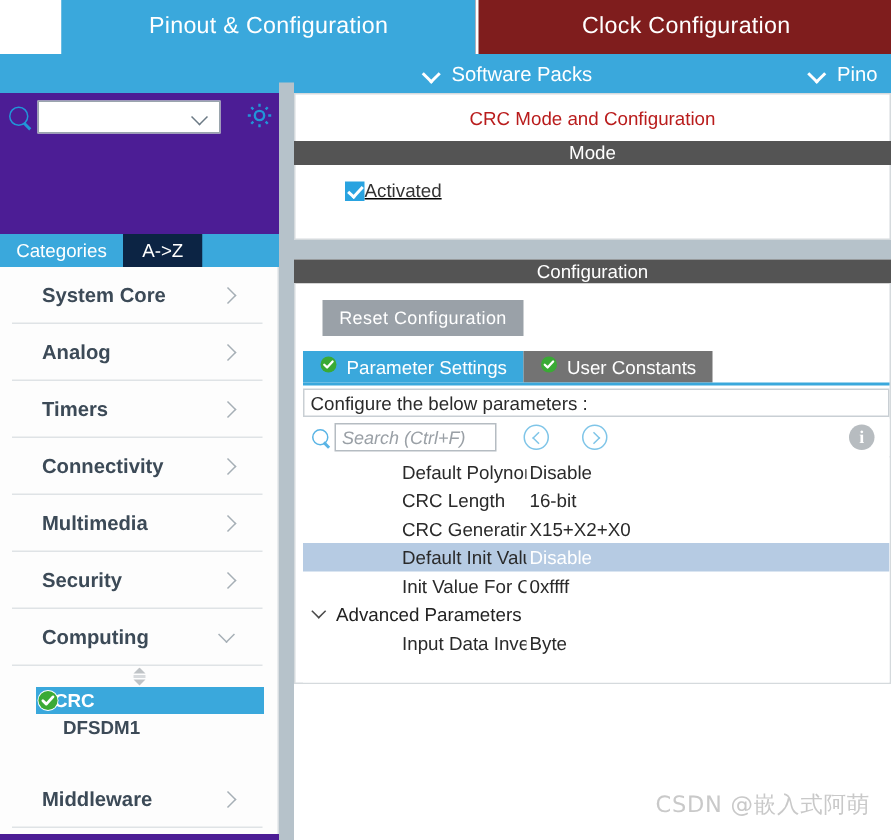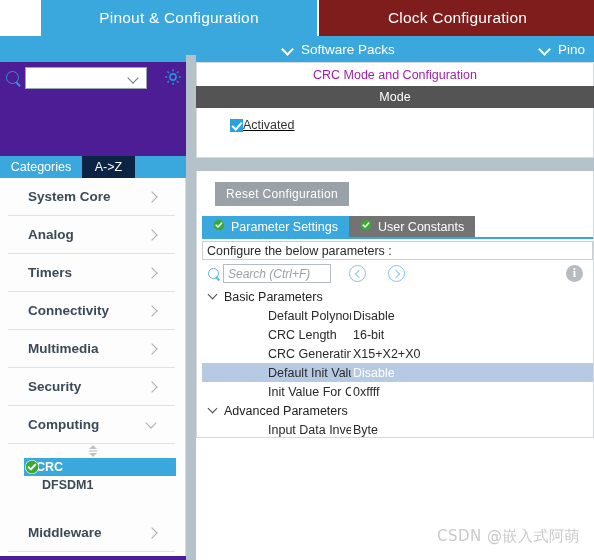--- a/index.html
+++ b/index.html
@@ -150,27 +150,27 @@
     position: absolute; left: 186px; top: 55px; width: 10px; height: 7px;
     background: #b6c2ca;
   }
 
   
   .main {
     position: absolute; left: 196px; top: 62px; right: 0; bottom: 0;
     background: #ffffff;
   }
   .panel-title {
-    height: 24px; display: flex; align-items: center; justify-content: center;
-    font-size: 12.5px; color: #a21caf; background: #ffffff;
+    height: 32px; display: flex; align-items: center; justify-content: center;
+    font-size: 12.5px; color: #b91c1c; background: #ffffff;
     border-left: 1px solid #d5dadd; border-right: 1px solid #d5dadd;
     border-top: 1px solid #d5dadd;
   }
   .section-head {
-    height: 22px; background: #545454; color: #ffffff;
+    height: 16px; background: #545454; color: #ffffff;
     font-size: 12.5px; display: flex; align-items: center; justify-content: center;
   }
   .mode-body {
     height: 50px; background: #ffffff;
     border-left: 1px solid #d5dadd; border-right: 1px solid #d5dadd;
     border-bottom: 1px solid #d5dadd;
     padding: 10px 0 0 33px;
   }
   .chk-row { display: flex; align-items: center; gap: 0; text-decoration: underline; }
   .chk {
@@ -424,20 +424,23 @@
 
     <div class="mode-body">
       <div class="chk-row">
         <span class="chk"></span>
         <span class="chk-label">Activated</span>
       </div>
     </div>
 
     <div class="gap"></div>
 
+    <div class="section-head">
+      <span>Configuration</span>
+    </div>
 
     <div class="config-body">
 
       <div class="reset-btn">
         <span>Reset Configuration</span>
       </div>
 
       <div class="tabs-row">
         <div class="ptab active">
           <span>
@@ -473,24 +476,20 @@
         <span class="nav-circle"></span>
         <span style="width:22px;flex:none;"></span>
         <span class="nav-circle right"></span>
         <span class="info-icon">
           <span>i</span>
         </span>
       </div>
 
       <div class="tree">
 
-        <div class="grp-row">
-          <span class="grp-chev"></span>
-          <span>Basic Parameters</span>
-        </div>
 
         <div class="param-row">
           <span class="p-name">Default Polynomial S...</span>
           <span class="p-val">Disable</span>
         </div>
         <div class="param-row">
           <span class="p-name">CRC Length</span>
           <span class="p-val">16-bit</span>
         </div>
         <div class="param-row">

